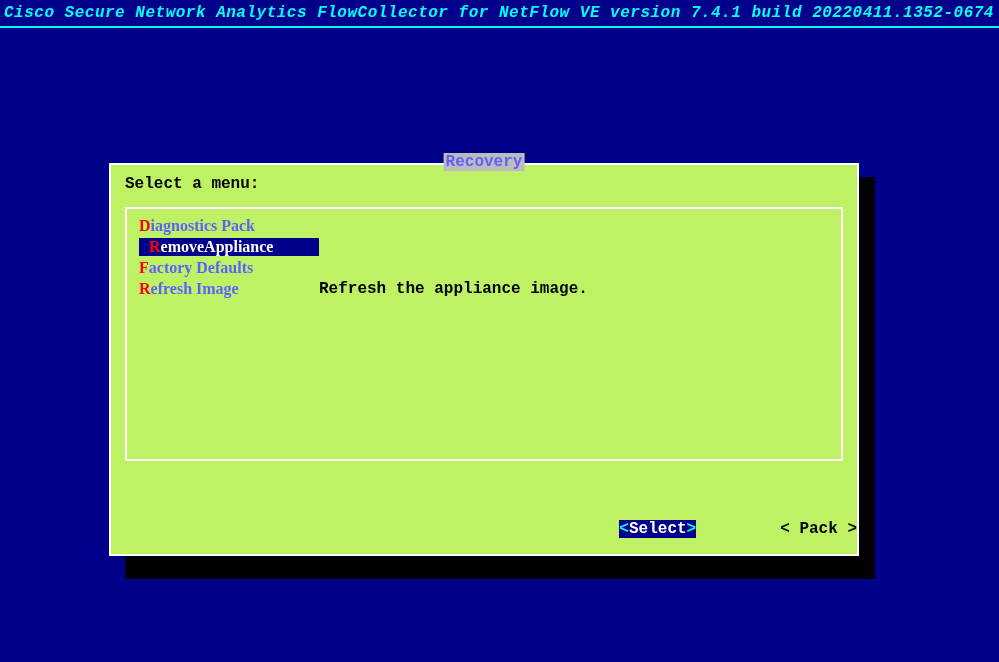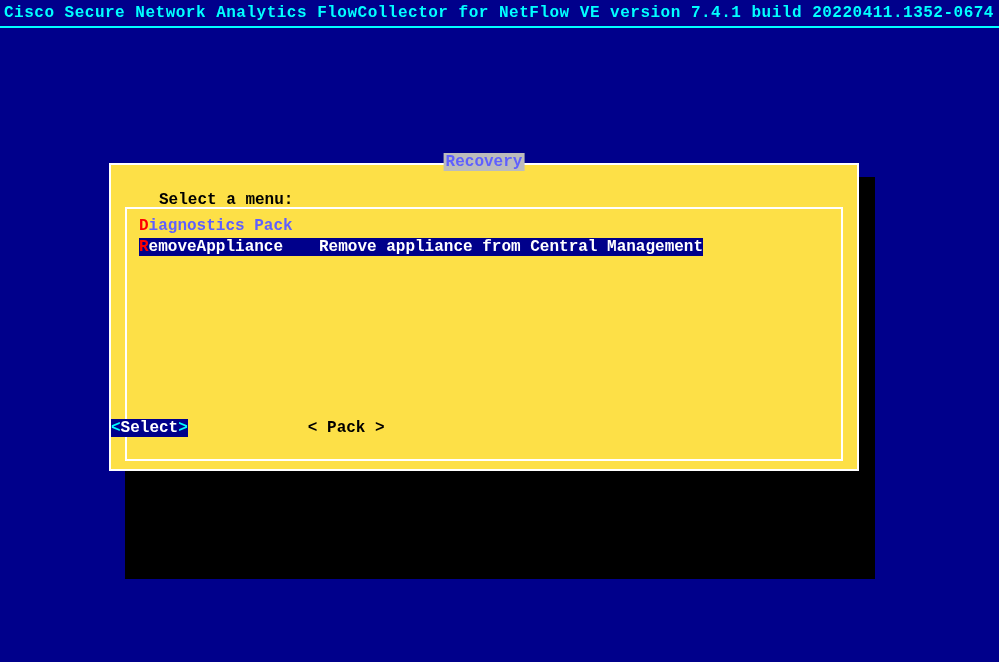--- a/index.html
+++ b/index.html
@@ -12,96 +12,98 @@
       font-weight: bold;
       overflow: hidden;
       position: relative;
     }
     .title-bar {
       color: #00ffff;
       padding: 4px 4px;
       border-bottom: 2px solid #00ffff;
       letter-spacing: 0.5px;
       white-space: nowrap;
+      font-style: italic;
     }
     .dialog-shadow {
       position: absolute;
       left: 125px;
       top: 177px;
       width: 750px;
       height: 402px;
       background: #000000;
     }
     .dialog {
       position: absolute;
       left: 109px;
       top: 163px;
       width: 750px;
-      height: 308px;
-      background: #fde047;
+      height: 393px;
+      background: #bef264;
       border: 2px solid #ffffff;
     }
     .dialog-title {
       position: absolute;
       top: -12px;
       left: 50%;
       transform: translateX(-50%);
       background: #bcbcbc;
       color: #5f5fff;
       padding: 0 2px;
     }
     .prompt {
       position: absolute;
       left: 14px;
-      top: 26px;
+      top: 10px;
       color: #000000;
-      margin-left: 34px;
     }
     .inner-box {
       position: absolute;
       left: 14px;
       top: 42px;
       width: 718px;
       height: 254px;
       border: 2px solid #ffffff;
       padding: 6px 12px;
     }
     .menu-row {
       display: flex;
       align-items: center;
       margin-bottom: 0px;
       height: 21px;
     }
     .menu-label {
       width: 180px;
       white-space: nowrap;
+      font-family: Liberation Serif, serif;
     }
     .menu-label .hotkey { color: #ff0000; }
     .menu-label .rest { color: #5f5fff; }
     .menu-label.selected {
       background: #00008b;
+      padding-left: 10px;
     }
     .menu-label.selected .hotkey { color: #ff0000; }
     .menu-label.selected .rest { color: #ffffff; }
     .menu-desc {
       color: #000000;
       white-space: pre;
     }
     .menu-desc.selected {
       background: #00008b;
       color: #ffffff;
     }
     .button-row {
       position: absolute;
-      bottom: 32px;
+      bottom: 16px;
       left: 0;
       width: 100%;
       display: flex;
-      justify-content: flex-start;
-      gap: 120px;
+      justify-content: flex-end;
+      gap: 84px;
     }
     .btn {
       color: #000000;
     }
     .btn.active {
       background: #00008b;
       color: #ffffff;
     }
     .btn.active .bk { color: #00ffff; }
     .btn .bk { color: #000000; }
@@ -118,26 +120,30 @@
   <div class="prompt">Select a menu:</div>
 
   <div class="inner-box">
 
     <div class="menu-row">
       <span class="menu-label"><span class="hotkey">D</span><span class="rest">iagnostics Pack</span></span>
     </div>
 
     <div class="menu-row">
       <span class="menu-label selected"><span class="hotkey">R</span><span class="rest">emoveAppliance</span></span>
-      <span class="menu-desc selected">Remove appliance from Central Management</span>
     </div>
 
     <div class="menu-row">
+      <span class="menu-label"><span class="hotkey">F</span><span class="rest">actory Defaults</span></span>
     </div>
 
+    <div class="menu-row">
+      <span class="menu-label"><span class="hotkey">R</span><span class="rest">efresh Image</span></span>
+      <span class="menu-desc">Refresh the appliance image.</span>
+    </div>
 
   </div>
 
   <div class="button-row">
     <span class="btn active"><span class="bk">&lt;</span><span>Select</span><span class="bk">&gt;</span></span>
     <span class="btn"><span class="bk">&lt; </span><span>Pack</span><span class="bk"> &gt;</span></span>
   </div>
 </div>
 
 </body></html>

